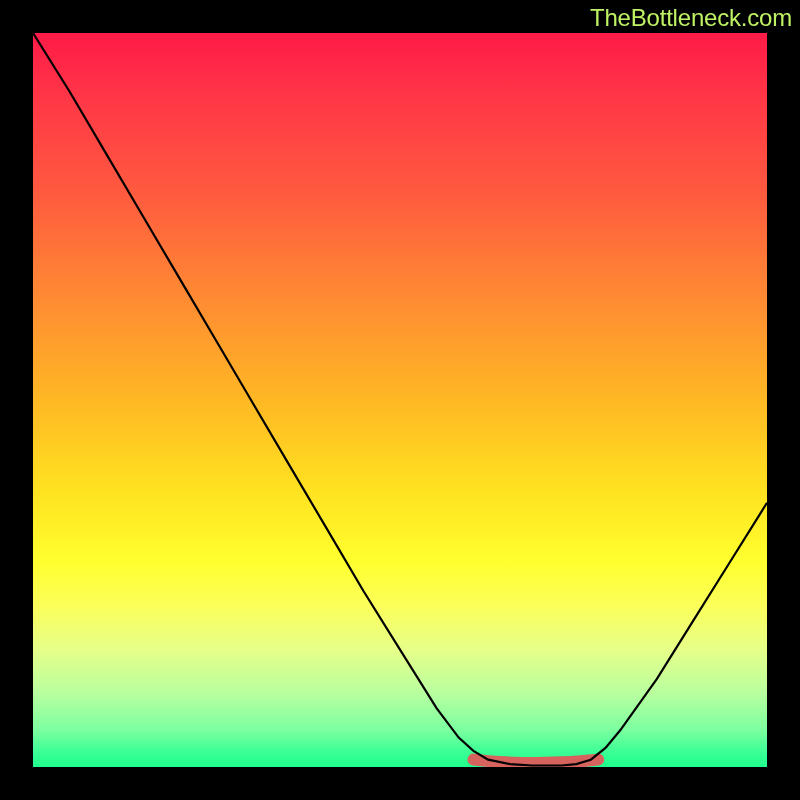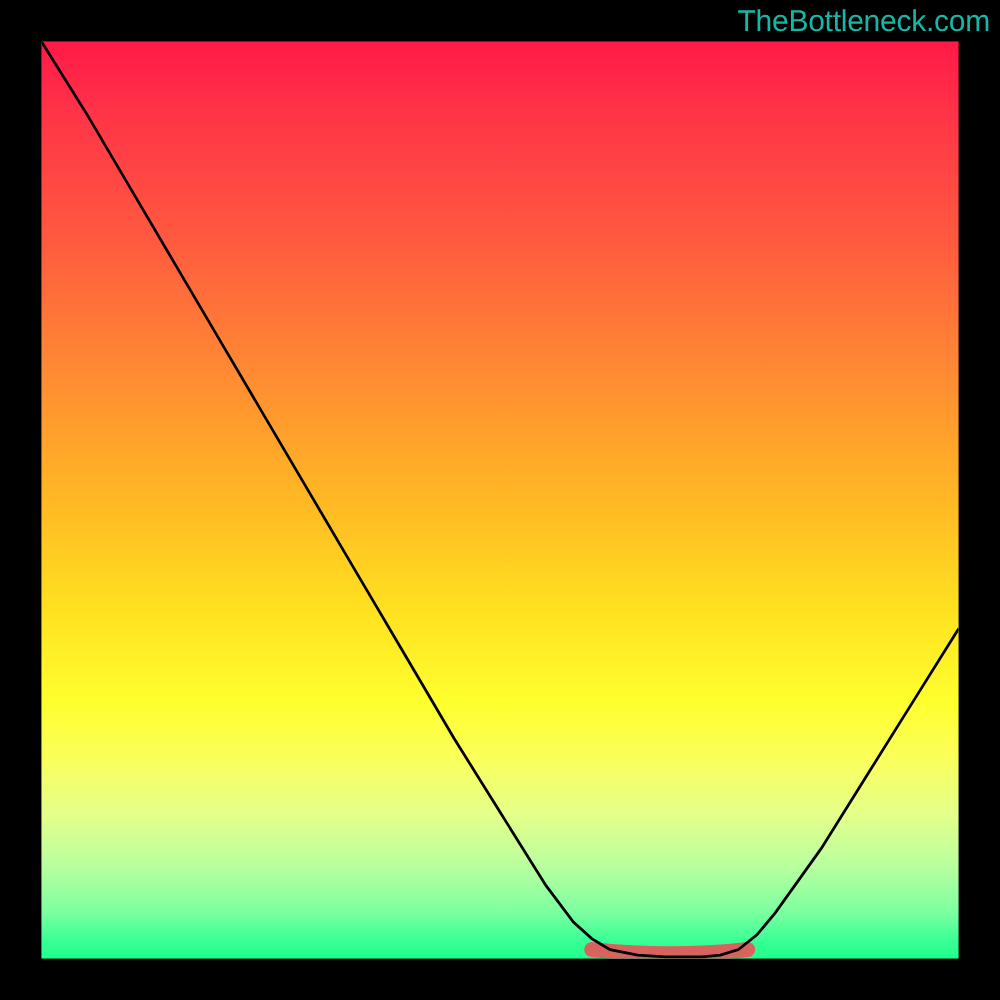--- a/index.html
+++ b/index.html
@@ -3,21 +3,21 @@
 <meta charset="utf-8">
 <style>
   * { margin: 0; padding: 0; box-sizing: border-box; }
   html, body { width: 800px; height: 800px; overflow: hidden; background: #000; }
   .wrap { position: relative; width: 800px; height: 800px; background: #000; }
   .watermark {
     position: absolute;
     top: 4px; right: 8px;
     font-family: Arial, Helvetica, sans-serif;
     font-size: 24px;
-    color: #14b8a6;
+    color: #bef264;
     font-weight: 500;
     letter-spacing: -0.2px;
   }
   .plot {
     position: absolute;
     left: 33px; top: 33px;
     width: 734px; height: 734px;
     overflow: hidden;
   }
   .gradient {

